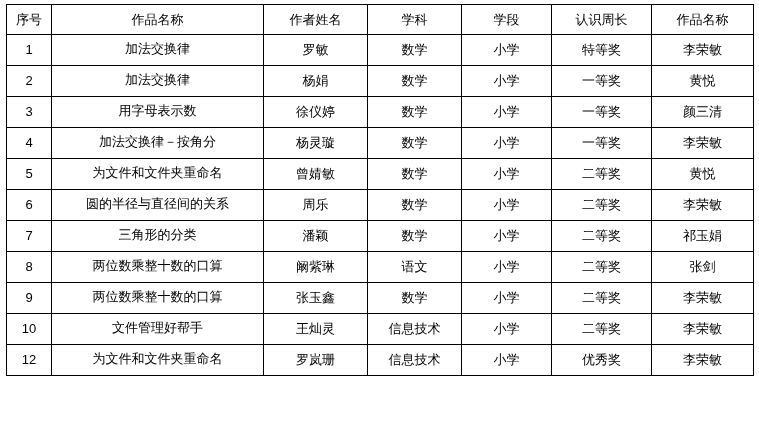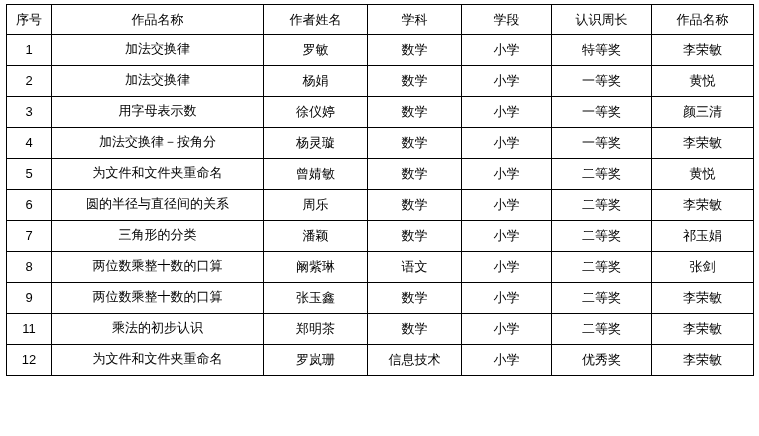--- a/index.html
+++ b/index.html
@@ -160,24 +160,24 @@
       <tr>
         <td>9</td>
         <td class="cell-title">两位数乘整十数的口算</td>
         <td>张玉鑫</td>
         <td>数学</td>
         <td>小学</td>
         <td>二等奖</td>
         <td>李荣敏</td>
       </tr>
       <tr>
-        <td>11</td>
-        <td class="cell-title">乘法的初步认识</td>
-        <td>郑明茶</td>
-        <td>数学</td>
+        <td>10</td>
+        <td class="cell-title">文件管理好帮手</td>
+        <td>王灿灵</td>
+        <td>信息技术</td>
         <td>小学</td>
         <td>二等奖</td>
         <td>李荣敏</td>
       </tr>
       <tr>
         <td>12</td>
         <td class="cell-title">为文件和文件夹重命名</td>
         <td>罗岚珊</td>
         <td>信息技术</td>
         <td>小学</td>

